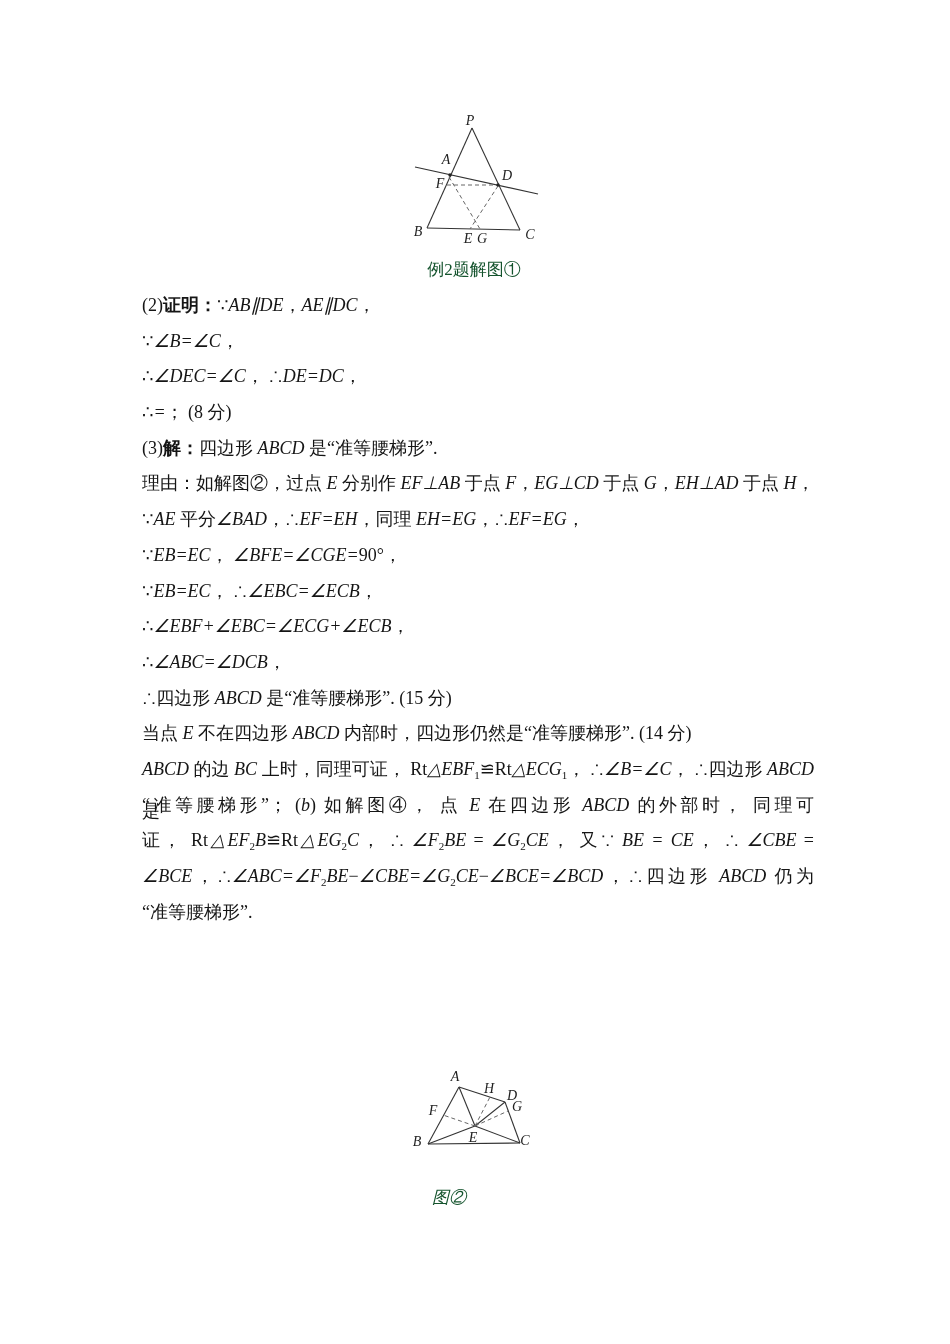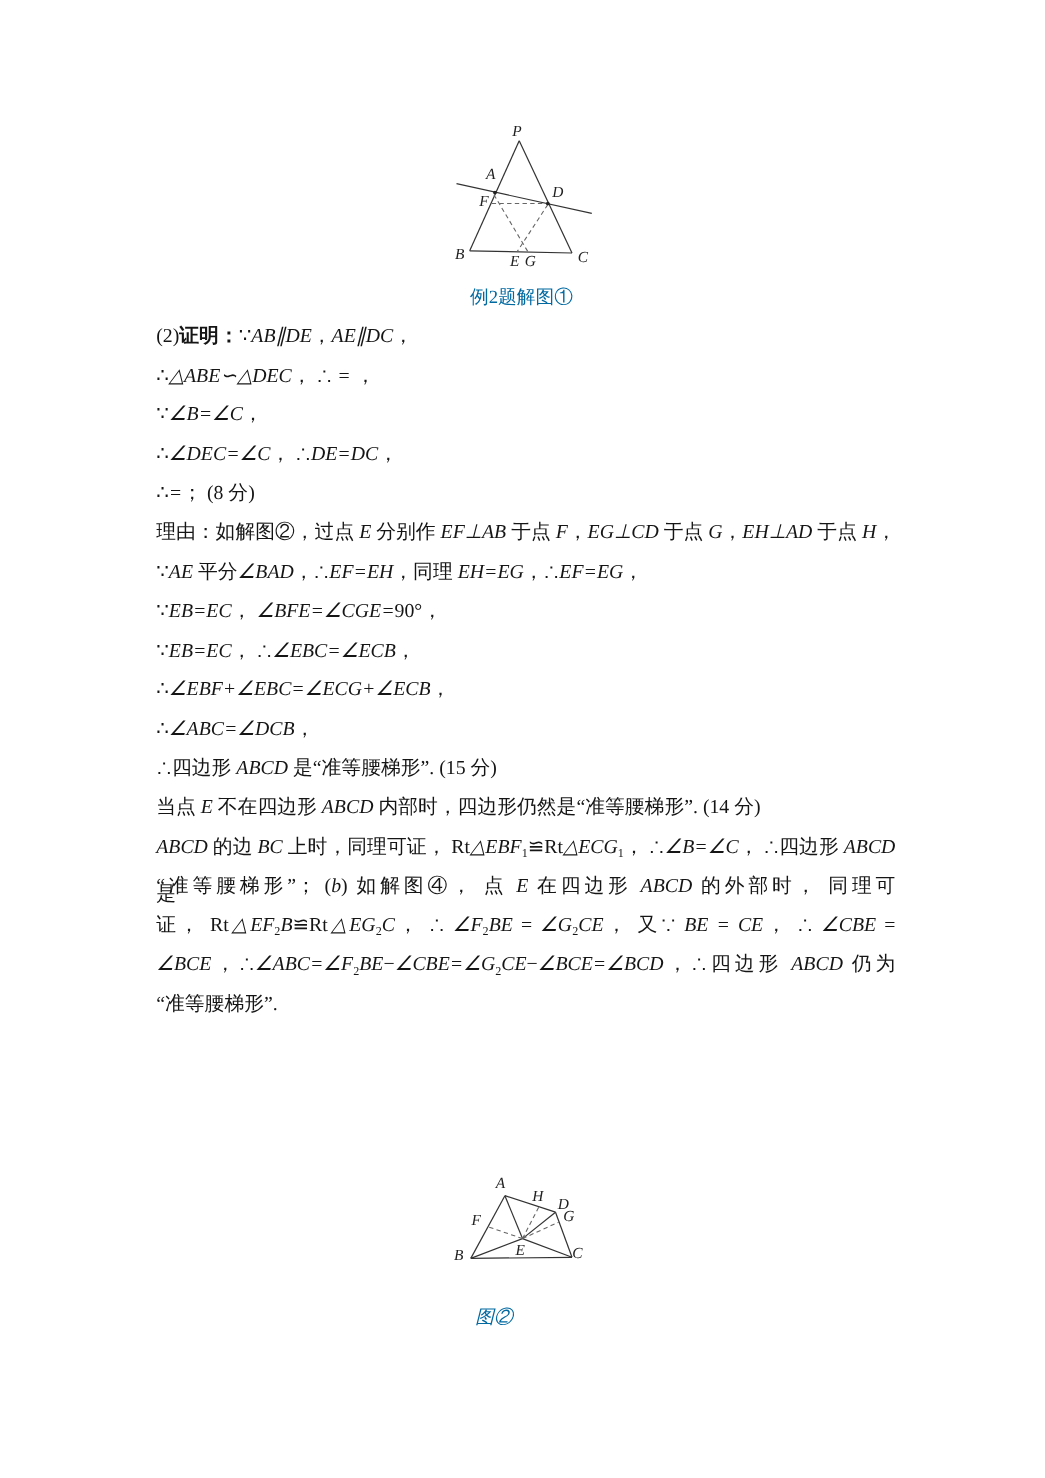--- a/index.html
+++ b/index.html
@@ -16,21 +16,21 @@
   .seg-sub{font-size:11px;vertical-align:-4px;font-style:normal;}
   .fig{position:absolute;}
   .fig svg{display:block;}
   .vlabel{
     position:absolute;transform:translate(-50%,-50%);
     font-family:"Liberation Serif", serif;font-style:italic;
     font-size:14px;color:#222;line-height:1;
   }
   .fig-caption{
     position:absolute;text-align:center;font-size:17px;
-    font-family:"Liberation Serif", serif;color:#0369a1;
+    font-family:"Liberation Serif", serif;color:#14532d;
   }
 </style>
 </head>
 <body>
 
 <div class="fig" style="left:400px;top:113px;width:170px;height:150px;">
   <svg width="170" height="150" viewBox="0 0 170 150">
     <g stroke="#333" stroke-width="1.1" fill="none">
       <path d="M72,15 L27,115"></path>
       <path d="M72,15 L120,117"></path>
@@ -51,24 +51,24 @@
   <span class="vlabel" style="left:107px;top:63px;">D</span>
   <span class="vlabel" style="left:18px;top:119px;">B</span>
   <span class="vlabel" style="left:130px;top:122px;">C</span>
   <span class="vlabel" style="left:68px;top:126px;">E</span>
   <span class="vlabel" style="left:82px;top:126px;">G</span>
 </div>
 <div class="fig-caption" style="left:393px;top:258px;width:162px;">例2题解图①</div>
 
 <div id="text-block">
     <div class="line"><span class="seg-n">(2)</span><span class="seg-b">证明：</span><span class="seg-n">∵</span><span class="seg-m">AB∥DE</span><span class="seg-n">，</span><span class="seg-m">AE∥DC</span><span class="seg-n">，</span></div>
-    <div class="line"><span class="seg-n">∴</span><span class="seg-m">△ABE∽△DEC</span><span class="seg-n">， ∴</span><span class="seg-m"> = </span><span class="seg-n">，</span></div>
     <div class="line"><span class="seg-n">∵</span><span class="seg-m">∠B=∠C</span><span class="seg-n">，</span></div>
     <div class="line"><span class="seg-n">∴</span><span class="seg-m">∠DEC=∠C</span><span class="seg-n">， ∴</span><span class="seg-m">DE=DC</span><span class="seg-n">，</span></div>
     <div class="line"><span class="seg-n">∴</span><span class="seg-m">=</span><span class="seg-n">； (8 分)</span></div>
+    <div class="line"><span class="seg-n">(3)</span><span class="seg-b">解：</span><span class="seg-n">四边形 </span><span class="seg-m">ABCD</span><span class="seg-n"> 是“准等腰梯形”.</span></div>
     <div class="line"><span class="seg-n">理由：如解图②，过点 </span><span class="seg-m">E</span><span class="seg-n"> 分别作 </span><span class="seg-m">EF⊥AB</span><span class="seg-n"> 于点 </span><span class="seg-m">F</span><span class="seg-n">，</span><span class="seg-m">EG⊥CD</span><span class="seg-n"> 于点 </span><span class="seg-m">G</span><span class="seg-n">，</span><span class="seg-m">EH⊥AD</span><span class="seg-n"> 于点 </span><span class="seg-m">H</span><span class="seg-n">，</span></div>
     <div class="line"><span class="seg-n">∵</span><span class="seg-m">AE</span><span class="seg-n"> 平分</span><span class="seg-m">∠BAD</span><span class="seg-n">，∴</span><span class="seg-m">EF=EH</span><span class="seg-n">，同理 </span><span class="seg-m">EH=EG</span><span class="seg-n">，∴</span><span class="seg-m">EF=EG</span><span class="seg-n">，</span></div>
     <div class="line"><span class="seg-n">∵</span><span class="seg-m">EB=EC</span><span class="seg-n">， </span><span class="seg-m">∠BFE=∠CGE=</span><span class="seg-n">90°，</span></div>
     <div class="line"><span class="seg-n">∵</span><span class="seg-m">EB=EC</span><span class="seg-n">， ∴</span><span class="seg-m">∠EBC=∠ECB</span><span class="seg-n">，</span></div>
     <div class="line"><span class="seg-n">∴</span><span class="seg-m">∠EBF+∠EBC=∠ECG+∠ECB</span><span class="seg-n">，</span></div>
     <div class="line"><span class="seg-n">∴</span><span class="seg-m">∠ABC=∠DCB</span><span class="seg-n">，</span></div>
     <div class="line"><span class="seg-n">∴四边形 </span><span class="seg-m">ABCD</span><span class="seg-n"> 是“准等腰梯形”. (15 分)</span></div>
     <div class="line"><span class="seg-n">当点 </span><span class="seg-m">E</span><span class="seg-n"> 不在四边形 </span><span class="seg-m">ABCD</span><span class="seg-n"> 内部时，四边形仍然是“准等腰梯形”. (14 分)</span></div>
     <div class="line spread"><span class="seg-m">ABCD</span><span class="seg-n"> 的边 </span><span class="seg-m">BC</span><span class="seg-n"> 上时，同理可证， Rt</span><span class="seg-m">△EBF</span><span class="seg-sub">1</span><span class="seg-n">≌Rt</span><span class="seg-m">△ECG</span><span class="seg-sub">1</span><span class="seg-n">， ∴</span><span class="seg-m">∠B=∠C</span><span class="seg-n">， ∴四边形 </span><span class="seg-m">ABCD</span><span class="seg-n"> 是</span></div>
     <div class="line spread"><span class="seg-n">“准等腰梯形”； (</span><span class="seg-m">b</span><span class="seg-n">) 如解图④， 点 </span><span class="seg-m">E</span><span class="seg-n"> 在四边形 </span><span class="seg-m">ABCD</span><span class="seg-n"> 的外部时， 同理可</span></div>

